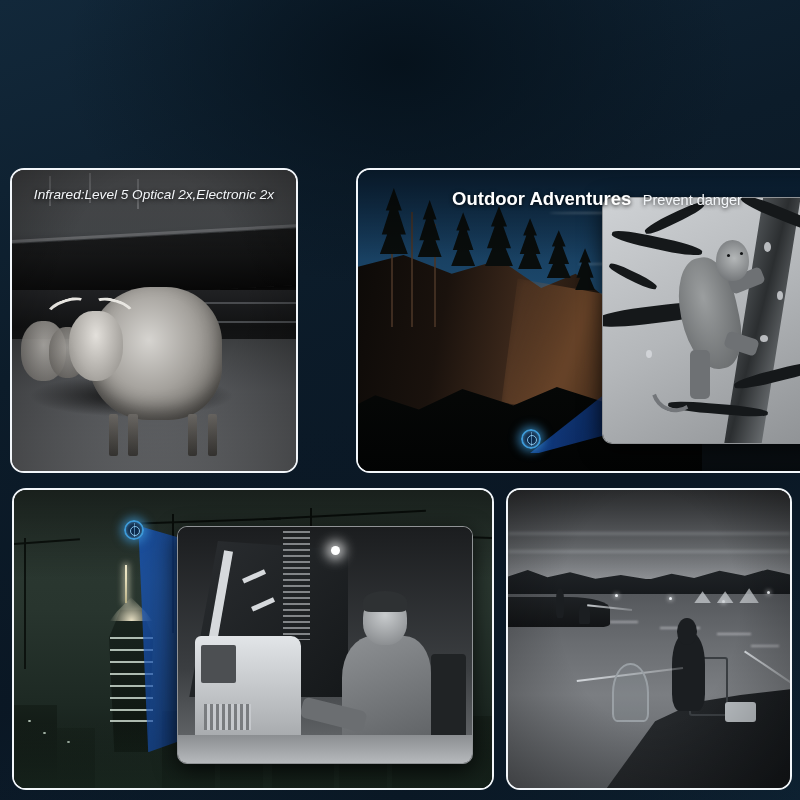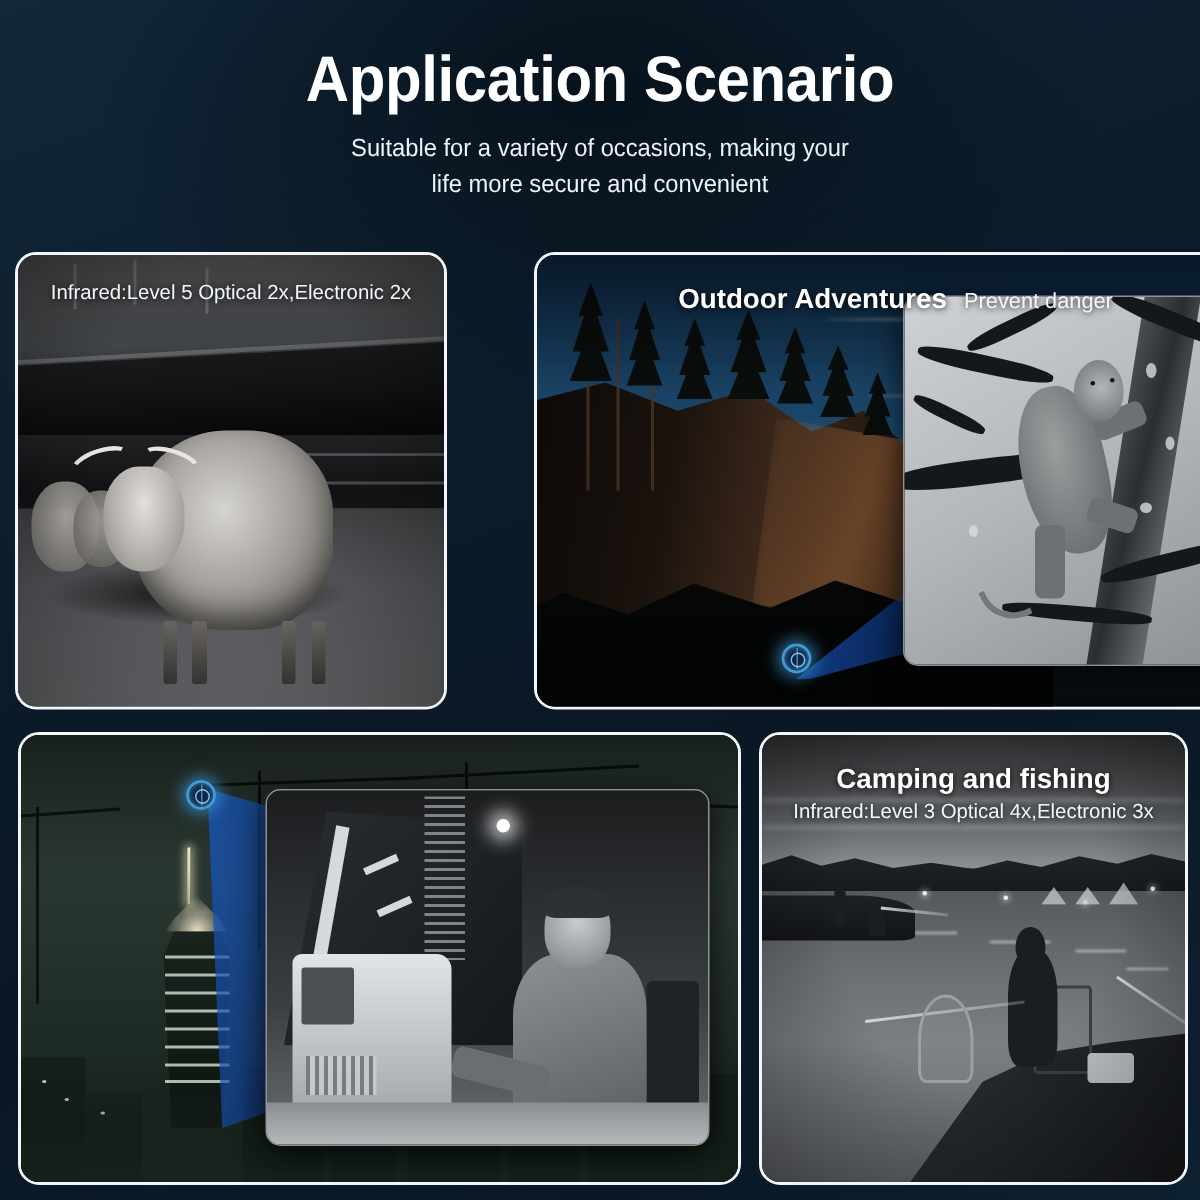--- a/index.html
+++ b/index.html
@@ -94,20 +94,21 @@
     margin-left: 7px;
     text-shadow: 0 1px 4px rgba(0,0,0,0.85);
   }
   .cap-sub {
     margin-top: 3px;
     font-size: 13.6px;
     font-weight: 400;
     color: #f3f6f9;
     white-space: nowrap;
     text-shadow: 0 1px 4px rgba(0,0,0,0.85);
+    font-style: italic;
   }
   .card.c1 .caption { top: 14px; }
   .card.c2 .caption { top: 18px; }
   .card.c3 .caption { top: 18px; }
   .card.c4 .caption { top: 18px; }
 
   
   .s1-sky {
     position: absolute; left: 0; top: 0; right: 0; height: 34%;
     background: linear-gradient(#6e7073, #4c4f52 60%, #2a2c2e);
@@ -476,27 +477,20 @@
     position: absolute; left: 0; right: 0; top: 0; height: 30%;
     z-index: 8; pointer-events: none;
     background: linear-gradient(rgba(0,0,0,.45), rgba(0,0,0,0));
   }
 </style>
 </head>
 <body>
 
 <div id="page">
 
-  <div class="header">
-    <div class="title">Application Scenario</div>
-    <div class="subtitle">
-      <div>Suitable for a variety of occasions, making your</div>
-      <div>life more secure and convenient</div>
-    </div>
-  </div>
 
   <div class="grid">
 
     <div class="card c1">
       <div class="scene">
         <div class="s1-sky"></div>
         <div class="s1-lamp a"></div>
           <div class="s1-lamp b"></div>
           <div class="s1-lamp c"></div>
         <div class="s1-dot" style="left:52%;top:23%"></div>
@@ -687,22 +681,16 @@
         <div class="s4-person" style="right:30%;bottom:26%;width:12%;height:26%"></div>
         <div class="s4-person" style="right:33%;bottom:48%;width:7%;height:9%;border-radius:50%"></div>
         <div class="s4-rod" style="left:24%;bottom:40%;width:38%;transform:rotate(-7deg)"></div>
         <div class="s4-net" style="left:37%;bottom:22%;width:13%;height:20%"></div>
         <div class="s4-cooler" style="right:12%;bottom:22%;width:11%;height:7%"></div>
         <div class="s4-rod" style="right:-2%;bottom:34%;width:22%;transform:rotate(34deg)"></div>
       </div>
       <div class="topshade"></div>
       <div class="vig"></div>
 
-      <div class="caption">
-        <div class="cap-line1">
-          <span class="cap-title">Camping and fishing</span>
-        </div>
-        <div class="cap-sub">Infrared:Level 3 Optical 4x,Electronic 3x</div>
-      </div>
     </div>
 
   </div>
 </div>
 
 </body></html>

